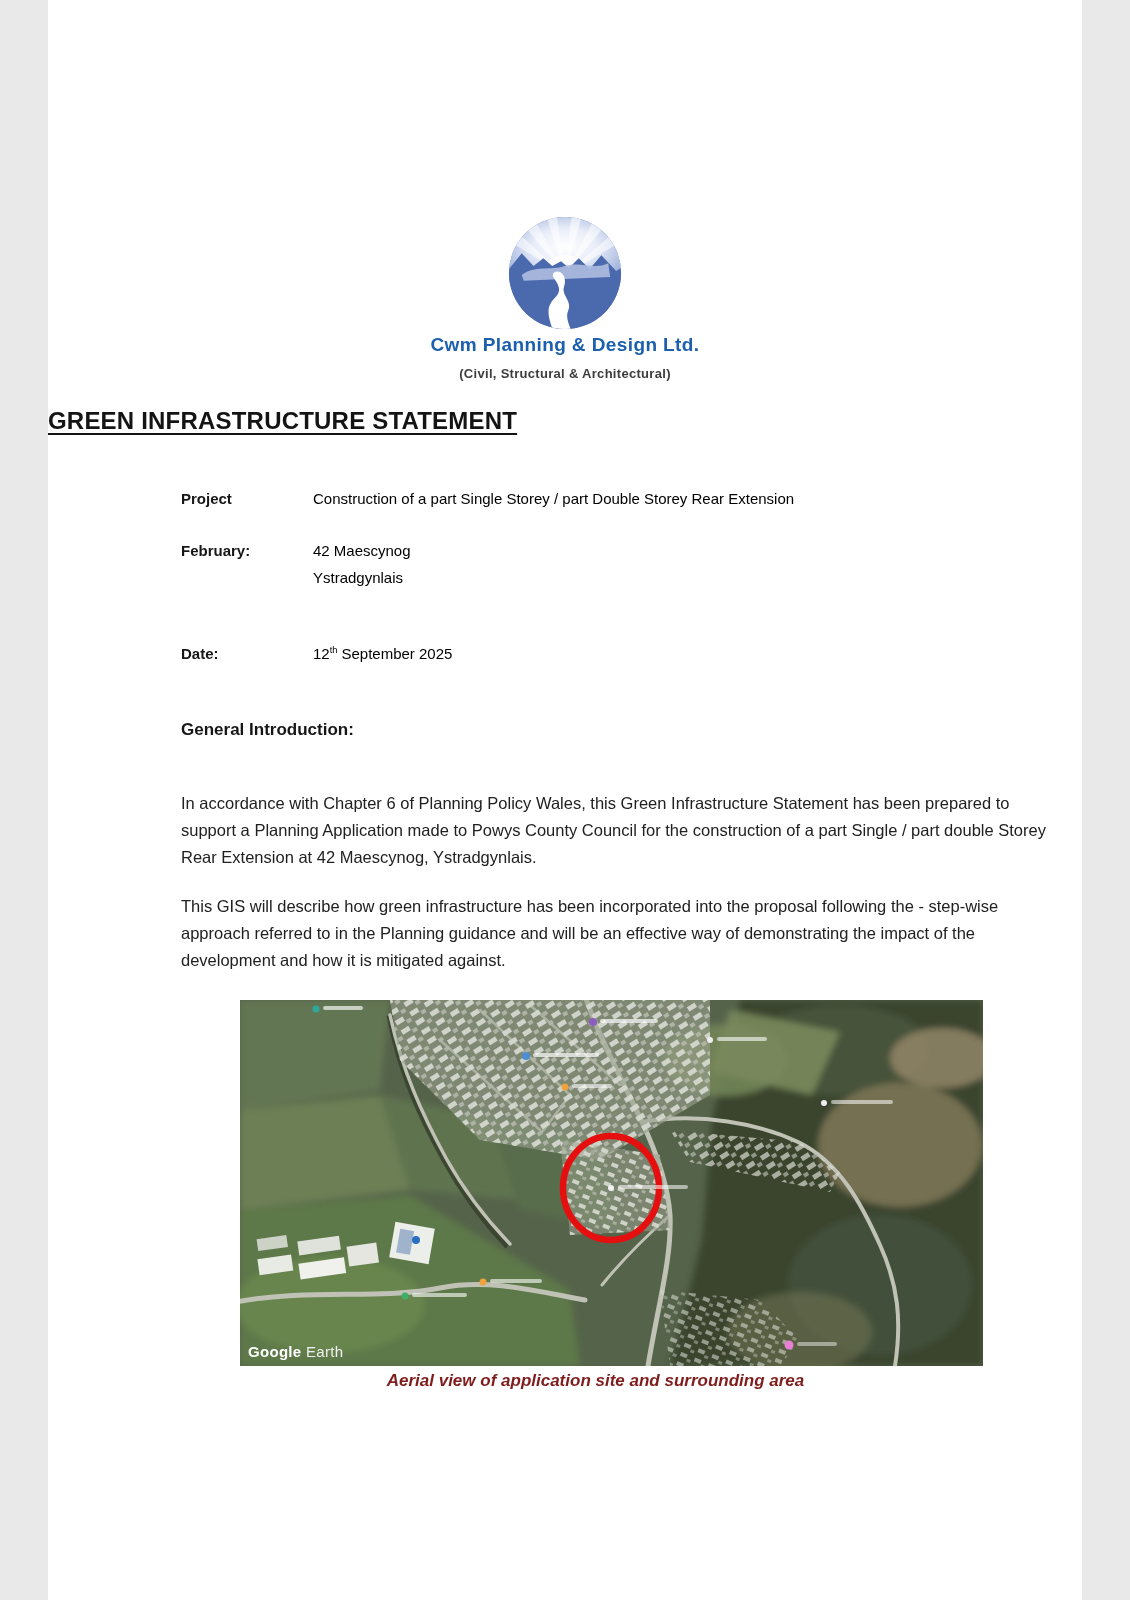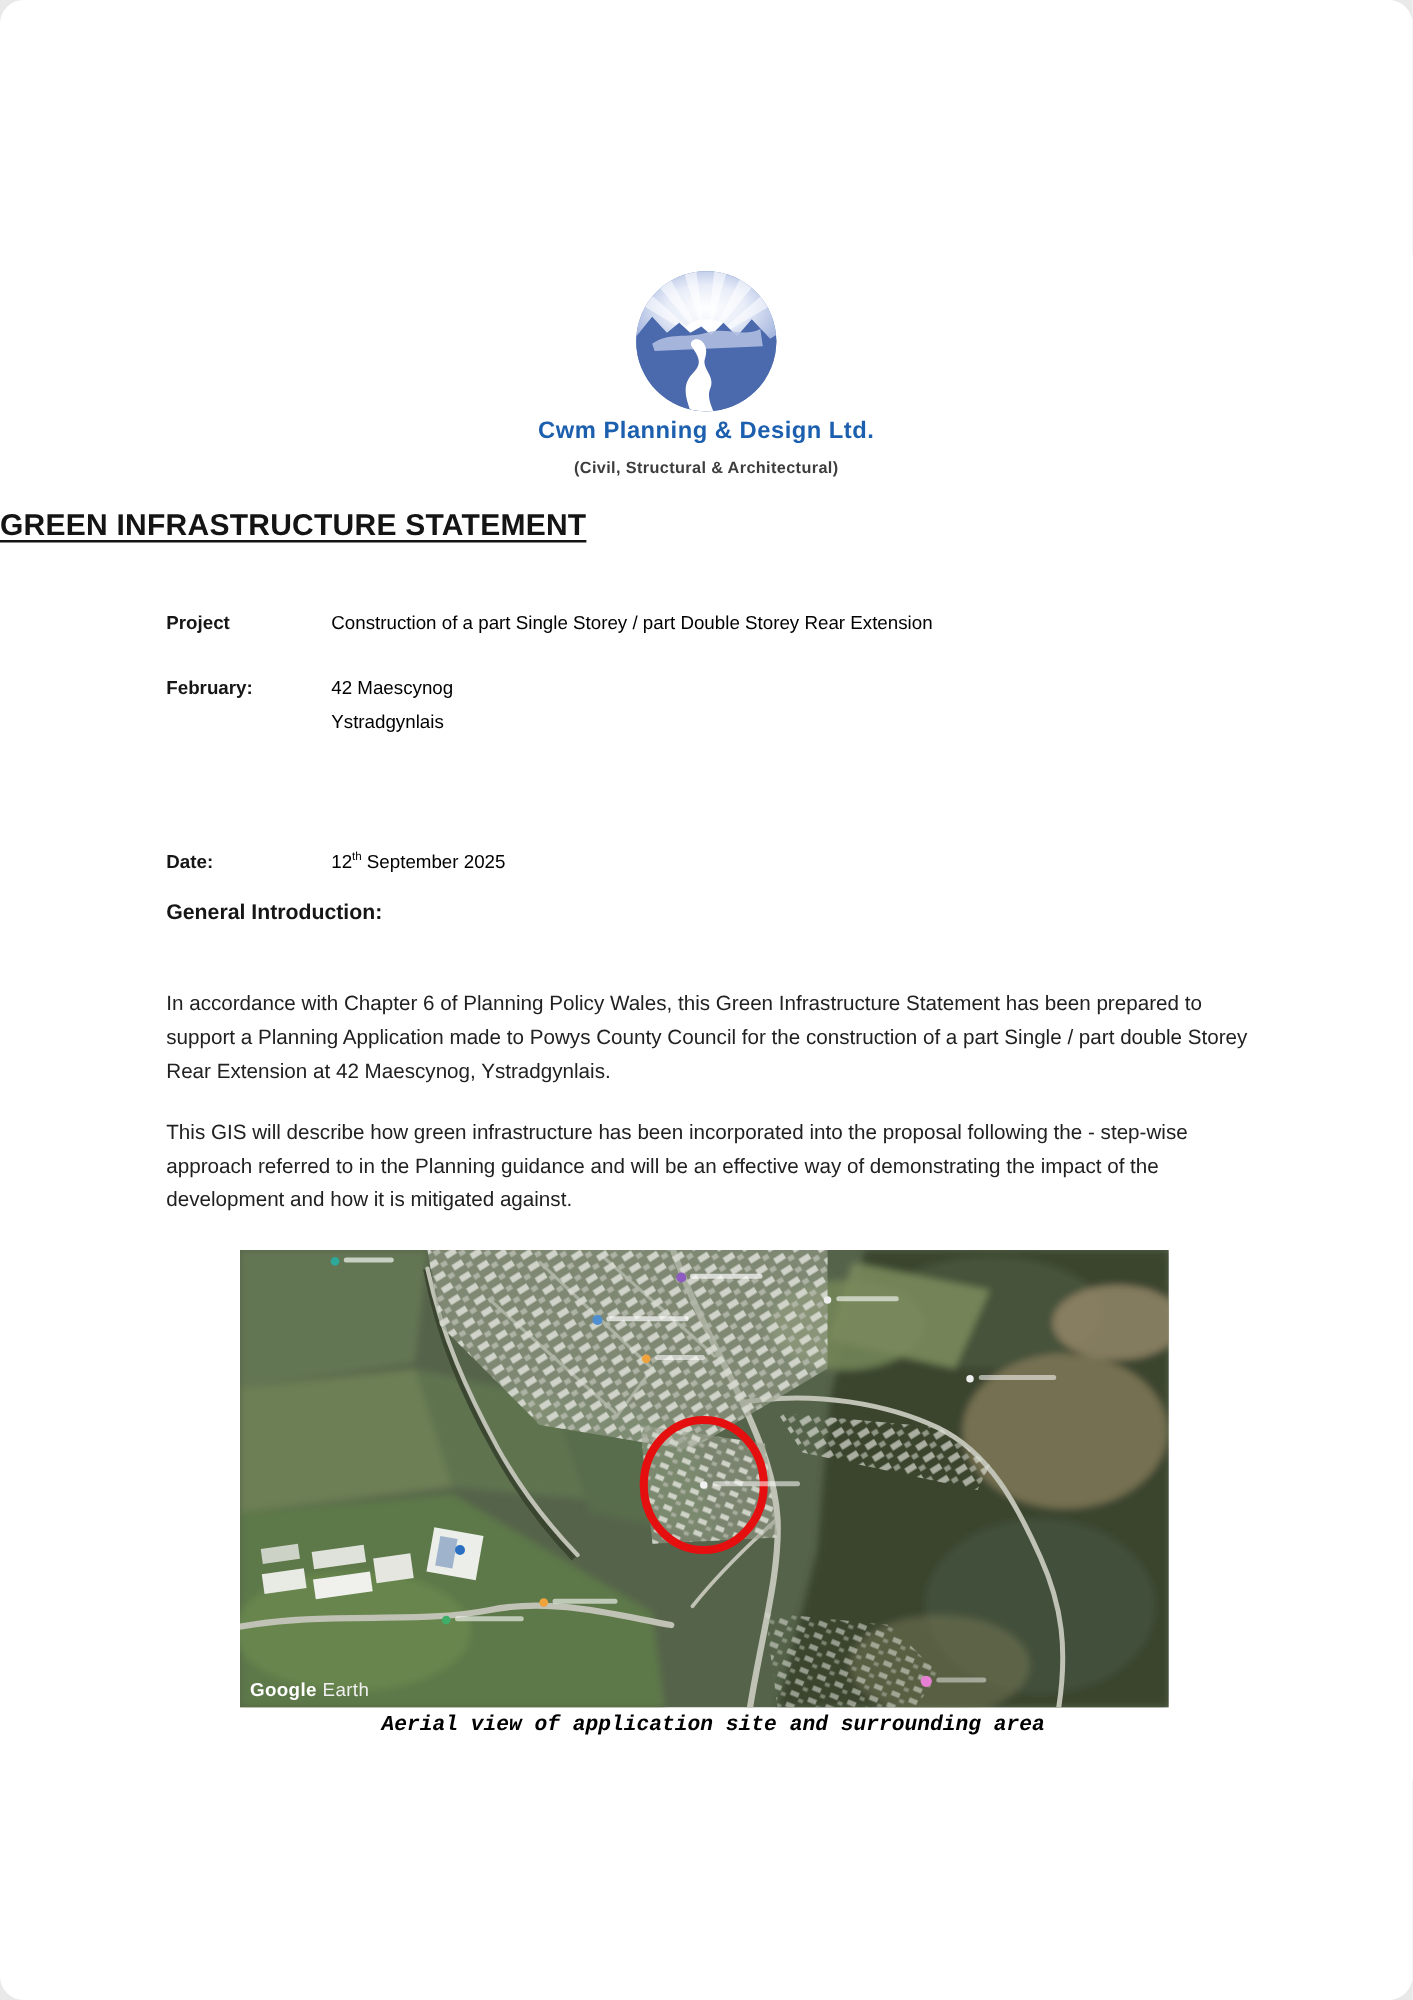--- a/index.html
+++ b/index.html
@@ -1,58 +1,58 @@
 <!DOCTYPE html>
 <html><head>
 <meta charset="utf-8">
 <style>
   html,body { margin:0; padding:0; background:#e9e9e9; }
   .page {
-    position:relative; width:1130px; height:1600px; margin:0 auto;
+    position:relative; width:1034px; height:1600px; margin:0 auto;
     background:#ffffff; overflow:hidden;
-    font-family:"Liberation Sans", sans-serif; color:#1f1f1f;border-radius:19px;
+    font-family:"Liberation Sans", sans-serif; color:#1f1f1f;
   }
   .logo-wrap { position:absolute; top:214px; left:0; width:100%; text-align:center; }
   .logo-svg { width:118px; height:118px; display:inline-block; }
   .company-name {
     position:absolute; top:334px; left:0; width:100%; text-align:center;
     color:#1b5fae; font-weight:bold; font-size:19px; letter-spacing:0.4px;
   }
   .tagline {
     position:absolute; top:366px; left:0; width:100%; text-align:center;
     color:#3d3d3d; font-weight:bold; font-size:13px; letter-spacing:0.3px;
   }
   .doc-title {
     position:absolute; top:407px; left:0; width:100%; text-align:left;
     font-size:24px; font-weight:bold; color:#141414;
     text-decoration:underline; text-underline-offset:4px; letter-spacing:0.2px;
   }
   .field-row { position:absolute; left:133px; width:880px; font-size:15px; line-height:27px; }
   .row-project { top:485px; }
   .row-address { top:537px; }
-  .row-date    { top:676px; }
+  .row-date    { top:640px; }
   .field-label { position:absolute; left:0; top:0; font-weight:bold; color:#161616; }
   .field-value { margin-left:132px; color:#000000; }
   .sup { font-size:0.62em; vertical-align:super; line-height:0; }
   .date-rest { margin-left:4px; }
   .intro-heading {
     position:absolute; top:720px; left:133px;
     font-size:17px; font-weight:bold; color:#161616;
   }
   .para {
     position:absolute; left:133px; width:880px;
     font-size:16.5px; line-height:27px; color:#212121;
   }
   .para1 { top:773px; }
   .para2 { top:876px; }
   .map-figure { position:absolute; top:1000px; left:192px; width:743px; height:366px; }
   .map-figure svg { display:block; width:743px; height:366px; }
   .map-caption {
-    position:absolute; top:1371px; left:199px; width:743px; text-align:center;
-    font-size:17px; font-weight:bold; font-style:italic; color:#000000;font-family:Liberation Mono, monospace;
+    position:absolute; top:1371px; left:176px; width:743px; text-align:center;
+    font-size:17px; font-weight:bold; font-style:italic; color:#7f1d1d;
   }
   .wm-google { font-size:15px; font-weight:bold; fill:#ffffff; letter-spacing:0.3px; }
   .wm-earth  { font-size:15px; font-weight:normal; fill:#f0f0f0; letter-spacing:0.3px; }
 </style>
 </head>
 <body>
 
 <div class="page">
 
   <div class="logo-wrap">

